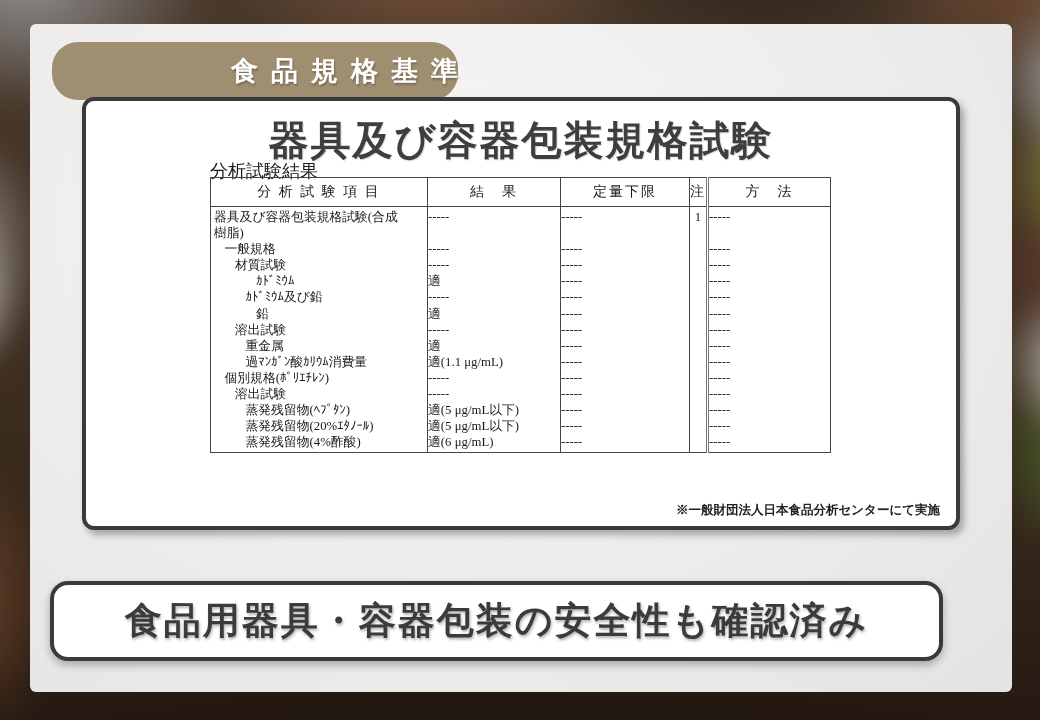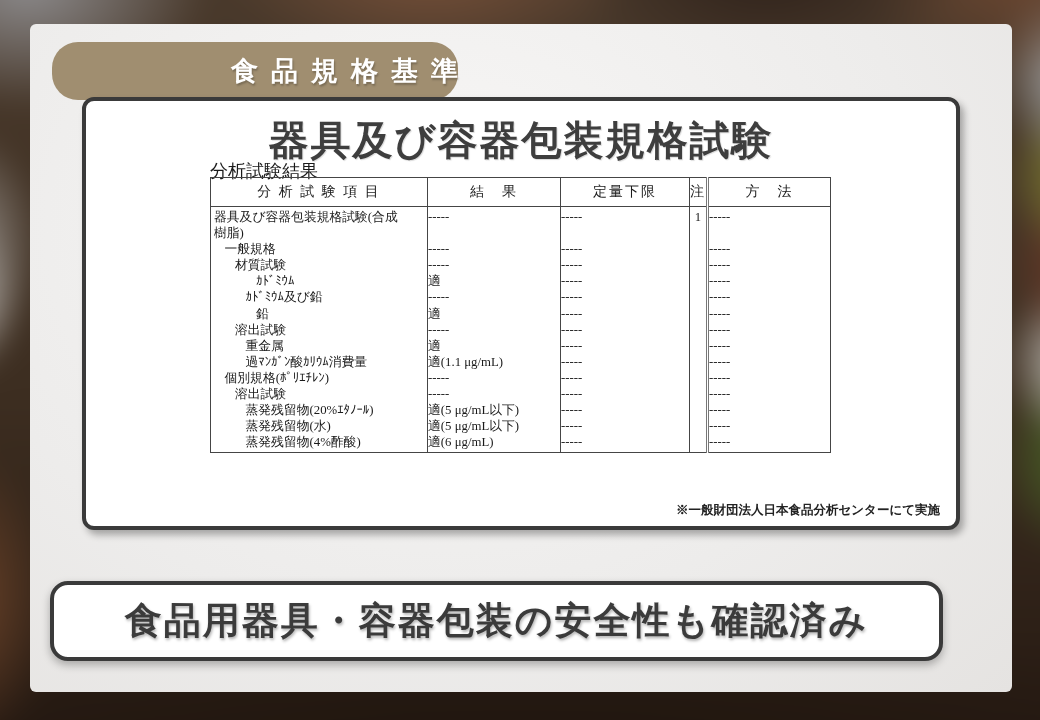--- a/index.html
+++ b/index.html
@@ -219,40 +219,40 @@
   <tr>
     <td class="c-item">
               <span style="padding-left: 24px;">溶出試験</span>
             </td>
     <td class="c-res">-----</td>
     <td class="c-loq">-----</td>
     <td class="c-note"></td>
     <td class="c-met">-----</td>
   </tr>
 
+  <tr>
+    <td class="c-item">
+              <span style="padding-left: 34.5px;">蒸発残留物(ﾍﾌﾟﾀﾝ)</span>
+            </td>
+    <td class="c-res">適(5 μg/mL以下)</td>
+    <td class="c-loq">-----</td>
+    <td class="c-note"></td>
+    <td class="c-met">-----</td>
+  </tr>
 
   <tr>
     <td class="c-item">
               <span style="padding-left: 34.5px;">蒸発残留物(20%ｴﾀﾉｰﾙ)</span>
             </td>
     <td class="c-res">適(5 μg/mL以下)</td>
     <td class="c-loq">-----</td>
     <td class="c-note"></td>
     <td class="c-met">-----</td>
   </tr>
 
-  <tr>
-    <td class="c-item">
-              <span style="padding-left: 34.5px;">蒸発残留物(水)</span>
-            </td>
-    <td class="c-res">適(5 μg/mL以下)</td>
-    <td class="c-loq">-----</td>
-    <td class="c-note"></td>
-    <td class="c-met">-----</td>
-  </tr>
 
   <tr>
     <td class="c-item">
               <span style="padding-left: 34.5px;">蒸発残留物(4%酢酸)</span>
             </td>
     <td class="c-res">適(6 μg/mL)</td>
     <td class="c-loq">-----</td>
     <td class="c-note"></td>
     <td class="c-met">-----</td>
   </tr>

